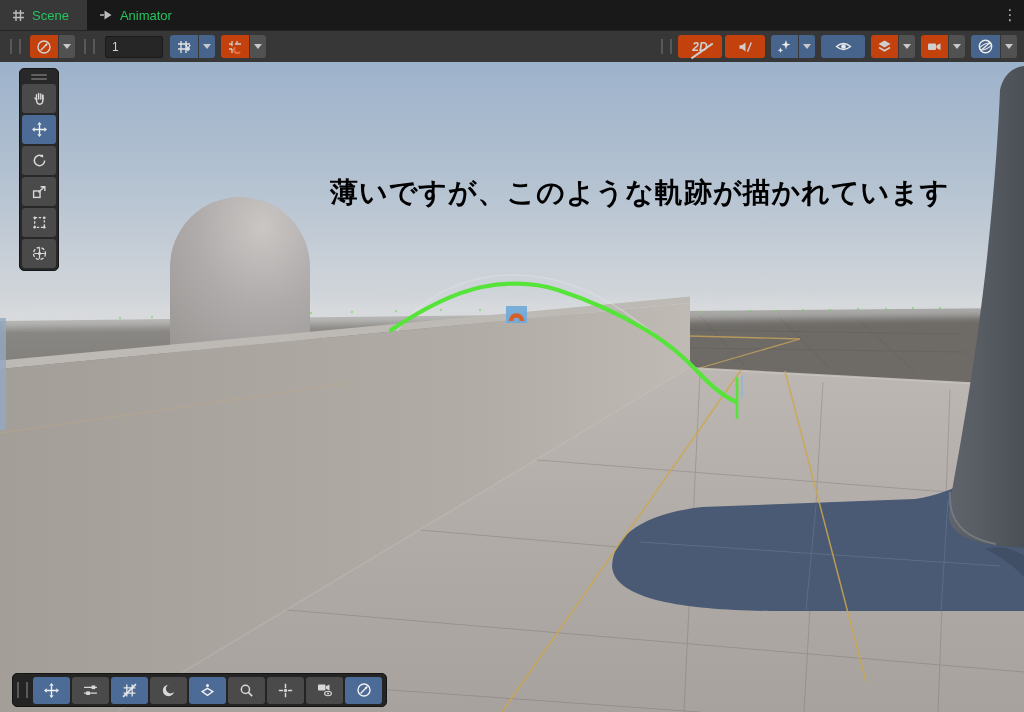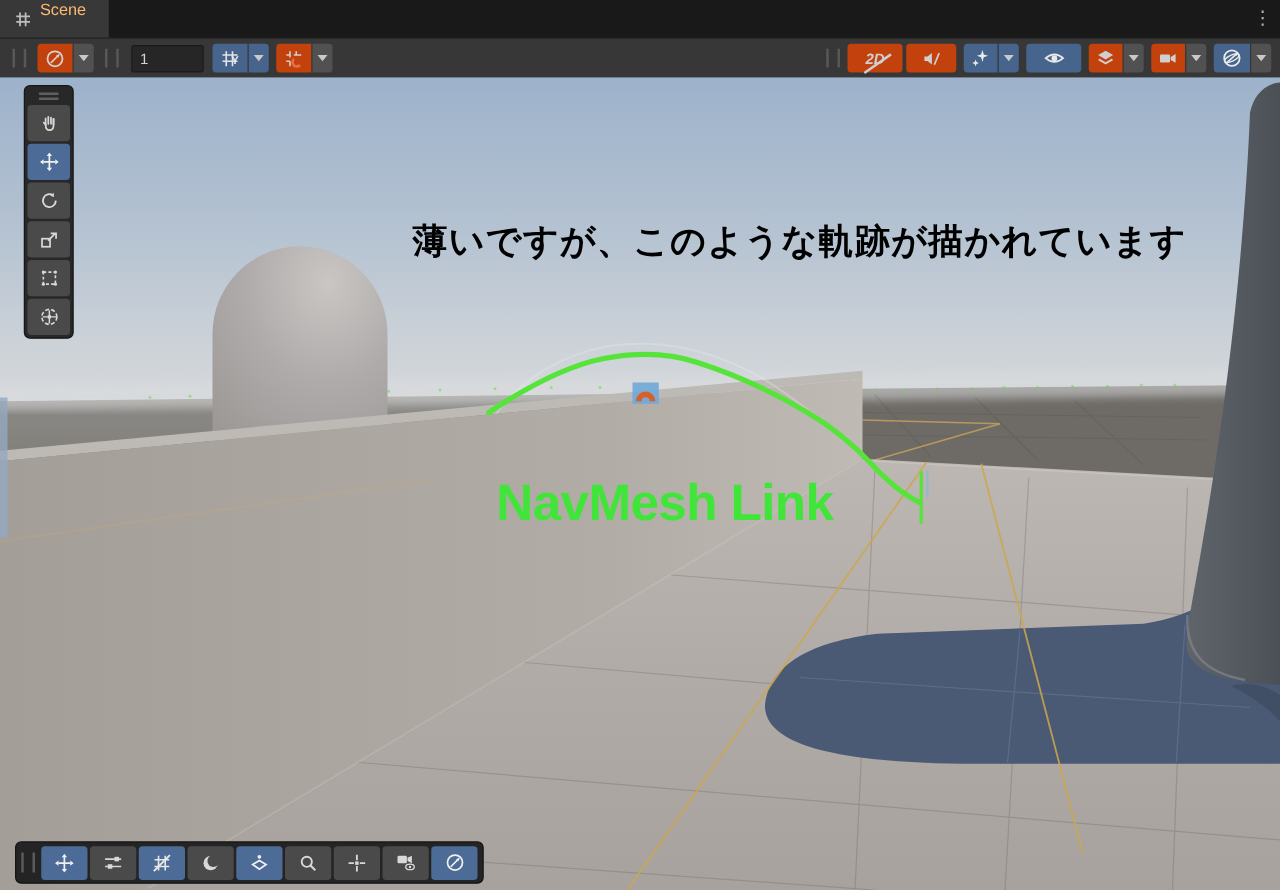--- a/index.html
+++ b/index.html
@@ -1,21 +1,21 @@
 <!DOCTYPE html>
 <html><head>
 <meta charset="utf-8">
 <style>
   html,body{margin:0;padding:0}
   body{width:1024px;height:712px;overflow:hidden;background:#191919;
        font-family:"Liberation Sans","DejaVu Sans",sans-serif;}
 
   
   .tabbar{height:30px;background:#191919;display:flex;align-items:stretch;position:relative}
-  .tab{display:flex;gap:7px;padding:0 18px 0 12px;font-size:13px;color:#fdba74}
+  .tab{display:flex;align-items:center;gap:7px;padding:0 18px 0 12px;font-size:13px;color:#22c55e}
   .tab.active{background:#383838}
   .tab .ticon{display:flex;align-items:center}
   .kebab{position:absolute;right:6px;top:3px;color:#b5b5b5;font-size:15px;letter-spacing:0;
          width:16px;text-align:center;line-height:24px}
 
   
   .toolbar{height:31px;background:#373737;border-top:1px solid #232323;display:flex;align-items:center;padding:0 4px}
   .handle{width:7px;height:15px;border-left:2px solid #585858;border-right:2px solid #585858;margin:0 6px}
   .btn{height:23px;background:#c2410c;border-radius:3px;display:flex;align-items:center;justify-content:center;
        padding:0 6px;color:#d6d6d6;position:relative}
@@ -63,20 +63,29 @@
 <body>
 
 <div class="tabbar">
   <div class="tab active">
     <span class="ticon">
       <svg width="13" height="13" viewBox="0 0 13 13">
           <path d="M4,1v11 M8.5,1v11 M1,4h11 M1,8.5h11" stroke="#bdbdbd" stroke-width="1.4" fill="none"></path>
         </svg>
     </span>
     <span>Scene</span>
+  </div>
+  <div class="tab">
+    <span class="ticon">
+      <svg width="14" height="12" viewBox="0 0 14 12">
+          <path d="M1,6h4" stroke="#bdbdbd" stroke-width="1.5"></path>
+          <path d="M5.5,1.5L12.5,6L5.5,10.5z" fill="#bdbdbd"></path>
+        </svg>
+    </span>
+    <span>Animator</span>
   </div>
   <div class="kebab">⋮</div>
 </div>
 
 <div class="toolbar">
   <div class="handle"></div>
 
   <div class="bgroup">
     <div class="btn">
       <span class="icon">
@@ -335,21 +344,20 @@
   <path d="M742,376 L742,398" stroke="#8ab6dc" stroke-width="1.6" opacity="0.8"></path>
   <path d="M737,377 L737,419" stroke="#56e43a" stroke-width="2.6"></path>
 
   <g>
     <rect x="506" y="306" width="21" height="17" fill="#6fa8d8" opacity="0.9"></rect>
     <path d="M511,321 A5.5,5.5 0 1 1 522,321" stroke="#d95f28" stroke-width="4.5" fill="none"></path>
   </g>
 </svg>
 
 <div class="anno-jp">薄いですが、このような軌跡が描かれています</div>
-<div class="anno-link">NavMesh Link</div>
 
 <div class="ltools">
   <div class="lhandle">
         <i></i>
         <i></i>
       </div>
   <div class="tbtn">
     <span class="icon">
       <svg width="15" height="15" viewBox="0 0 14 14" stroke="#d8d8d8" stroke-width="1.3" fill="none" stroke-linecap="round">
         <path d="M4.2,8V3.4 M6.2,7.5V2.3 M8.2,7.5V2.8 M10.1,8V3.8"></path>

